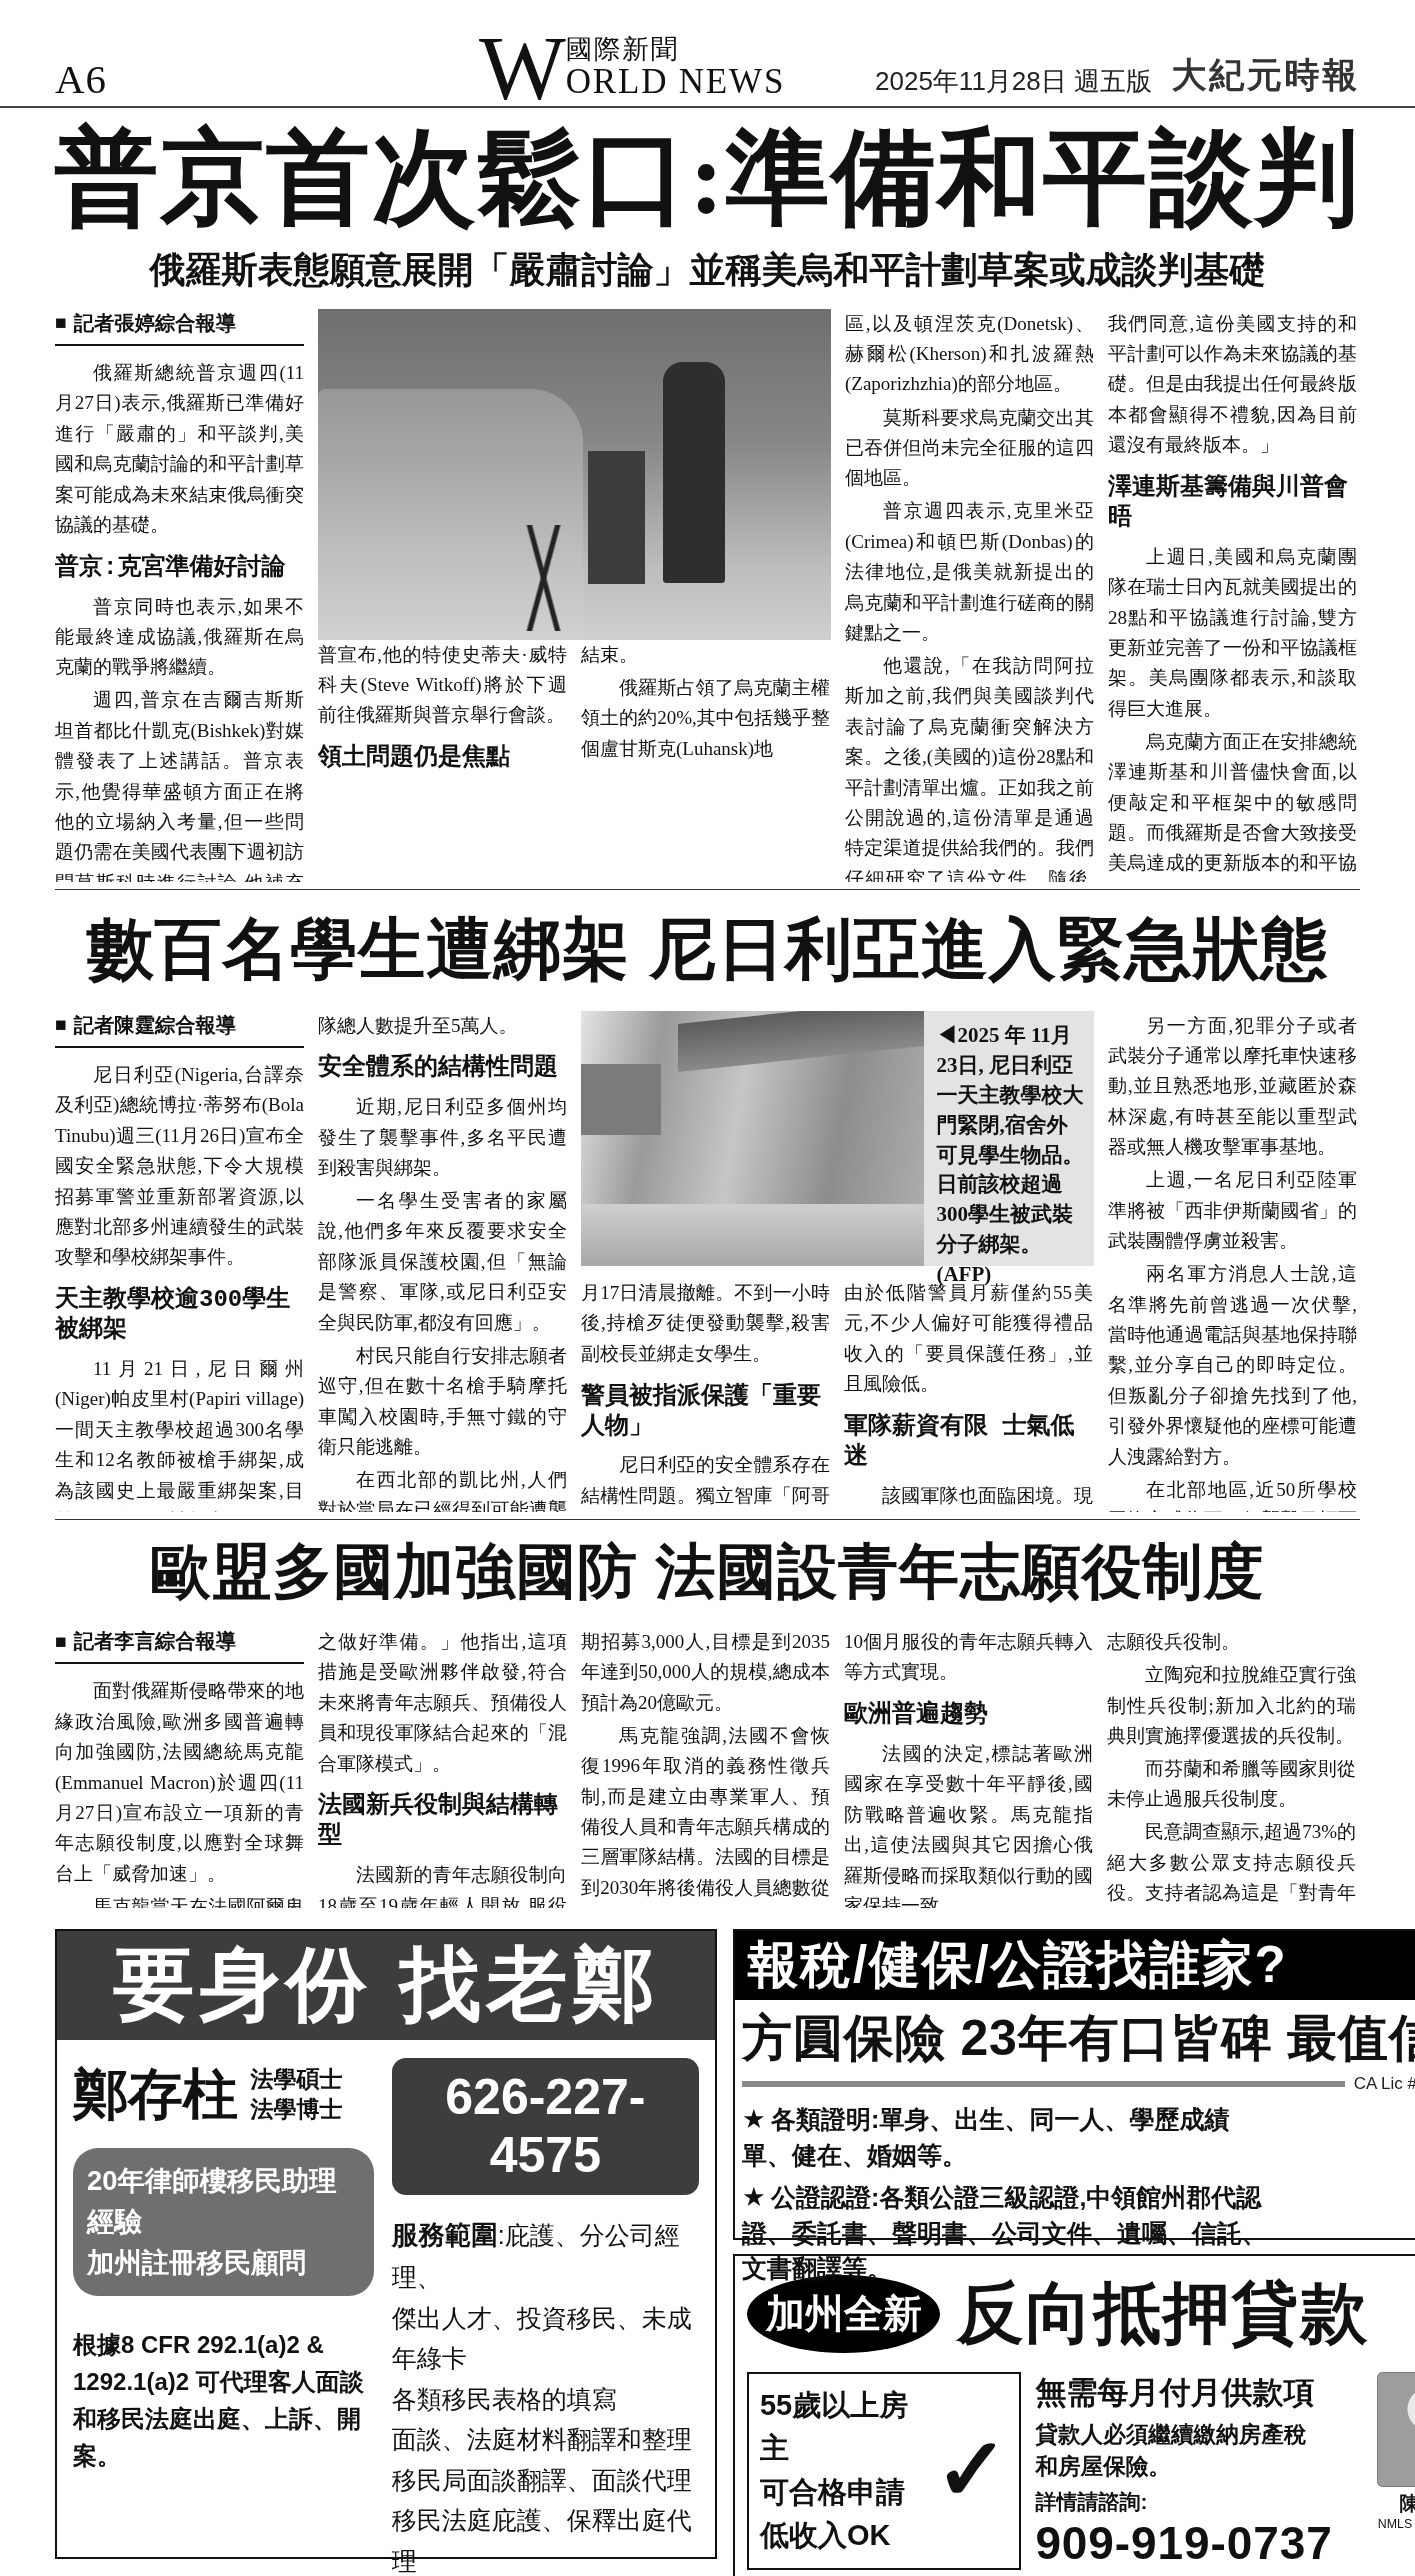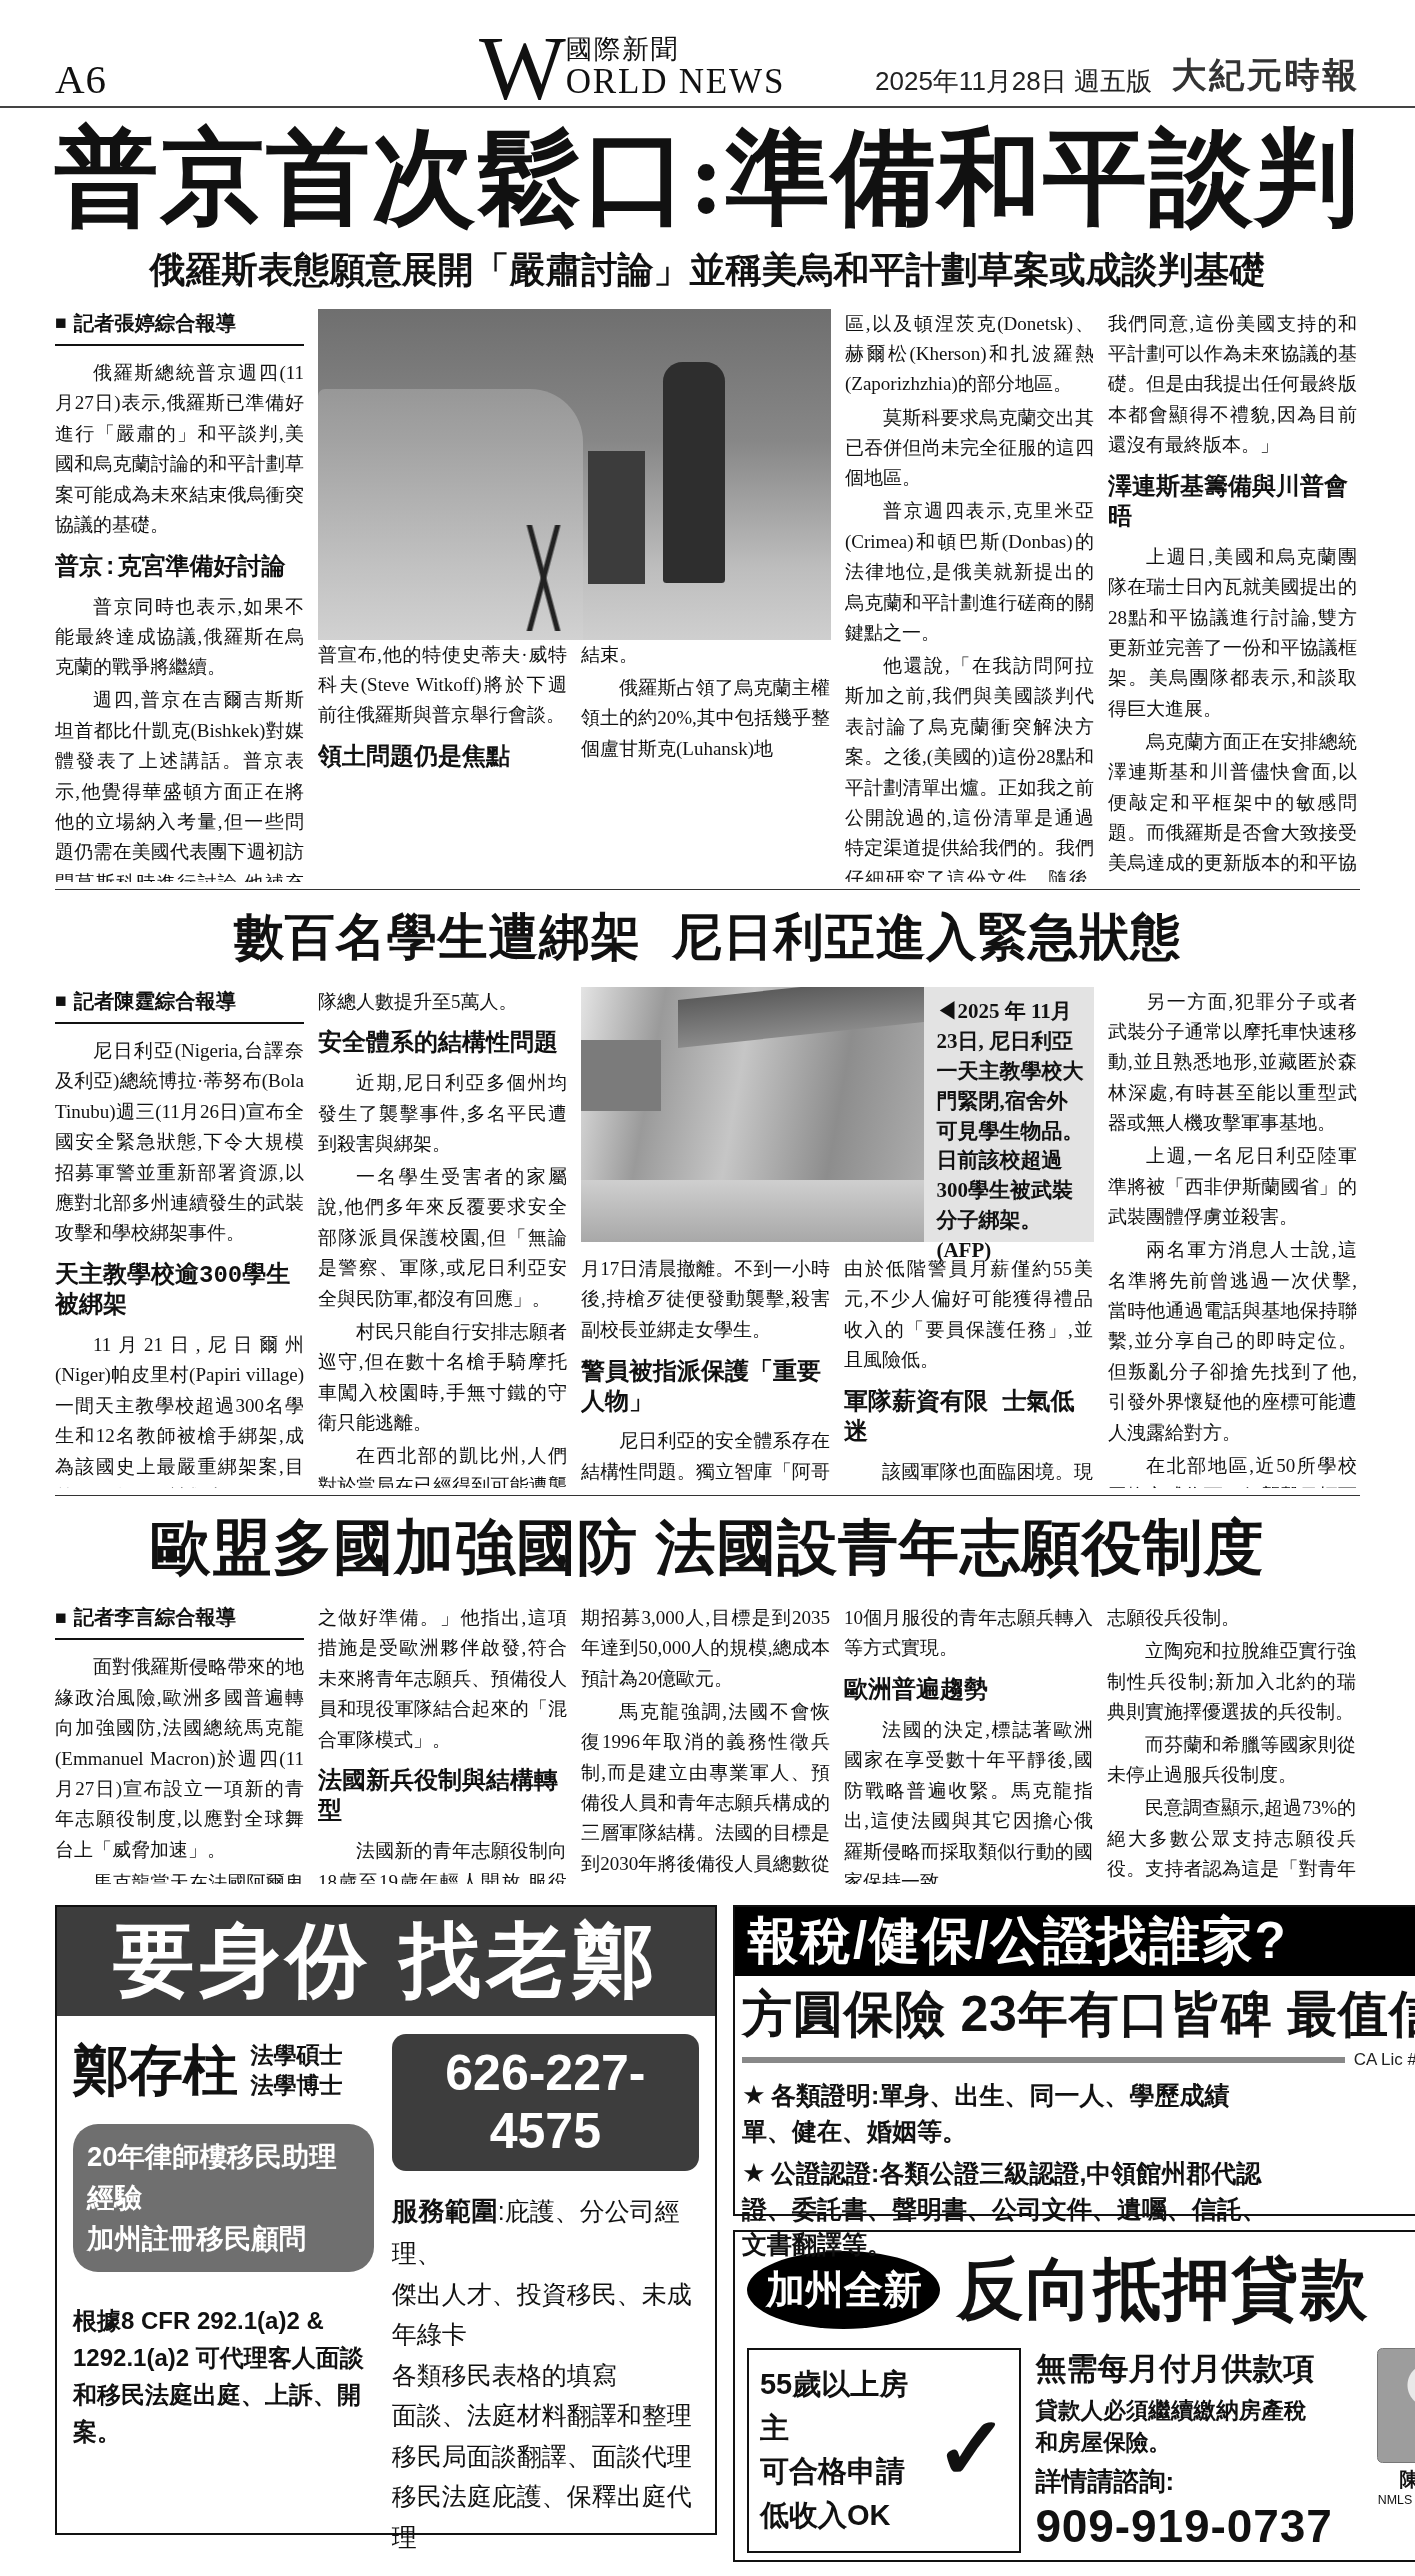--- a/index.html
+++ b/index.html
@@ -23,21 +23,21 @@
   .mast-date { font-family:"Liberation Sans","DejaVu Sans",sans-serif; font-size:26px; color:#222; }
   .mast-paper { font-size:35px; font-weight:bold; color:#333; letter-spacing:2.7px; }
 
   
   .h1-main { font-size:104px; font-weight:900; text-align:center; letter-spacing:1.8px;
              line-height:1.12; margin-top:12.4px; }
   .h1-sub  { font-size:36px; font-weight:900; text-align:center; margin-top:8.8px; margin-bottom:14px;
              font-family:"Liberation Serif","DejaVu Serif",serif; }
   .h2-main, .h3-main { font-family:"Liberation Sans","DejaVu Sans",sans-serif;
              font-weight:900; text-align:center; letter-spacing:0.9px; }
-  .h2-main { font-size:50px; margin:14px 0 16px;font-family:Liberation Mono, monospace; }
+  .h2-main { font-size:67px; margin:14px 0 16px; }
   .h3-main { font-size:60px; margin:12.4px 0 14px; }
   hr.sec { border:none; border-top:1.8px solid #333; margin:7px 55px 0; }
 
   
   .art { display:flex; gap:14px; overflow:hidden; }
   .col { width:249px; flex:0 0 249px; overflow:hidden; }
   .colwide { flex:0 0 513px; width:513px; overflow:hidden; }
   .p  { font-size:19px; line-height:1.6; text-align:justify; text-indent:2em; margin-bottom:2.7px; }
   .cont { text-indent:0; }
   .sh { font-family:Liberation Mono, monospace; font-weight:900;
@@ -116,21 +116,21 @@
   .adb-pill { background:#000; color:#fff; border-radius:50%; width:193px; height:78px; display:flex; align-items:center; justify-content:center;
               font-family:"Liberation Sans","DejaVu Sans",sans-serif; font-weight:900; font-size:39px; }
   .adb-h { font-family:"Liberation Sans","DejaVu Sans",sans-serif; font-weight:900; font-size:67px; letter-spacing:1.8px; }
   .adb-mid { display:flex; gap:14px; padding:8.8px 12.4px 7px; flex:1; }
   .adb-box { border:2.7px solid #111; flex:0 0 274px; padding:8.8px 10.6px; display:flex; align-items:center; gap:7px; }
   .adb-box-lines { font-family:"Liberation Sans","DejaVu Sans",sans-serif; font-weight:900; font-size:29px; line-height:1.5; }
   .adb-check { font-size:88px; font-weight:900; line-height:1; }
   .adb-info { flex:1; font-family:"Liberation Sans","DejaVu Sans",sans-serif; }
   .adb-nopay { font-weight:900; font-size:31px; margin-bottom:5.3px; }
   .adb-note { font-size:22.6px; font-weight:bold; line-height:1.4; width:292px; margin-bottom:5.3px; }
-  .adb-ask { font-size:26px; font-weight:bold; }
+  .adb-ask { font-size:21px; font-weight:bold; }
   .adb-tel { font-weight:900; font-size:46px; letter-spacing:0.9px; }
   .adb-person { flex:0 0 113px; text-align:center; font-family:"Liberation Sans","DejaVu Sans",sans-serif; }
   .adb-avatar { width:104px; height:115px; background:radial-gradient(circle at 50% 32%, #e9e9e9 0 21px, #9d9d9d 22px 100%);
                 border:1.8px solid #777; border-radius:5.3px; margin:0 auto 3.5px; }
   .adb-pname { font-size:19.5px; font-weight:bold; }
   .adb-nmls { font-size:12.4px; }
 </style>
 </head>
 <body>
 

